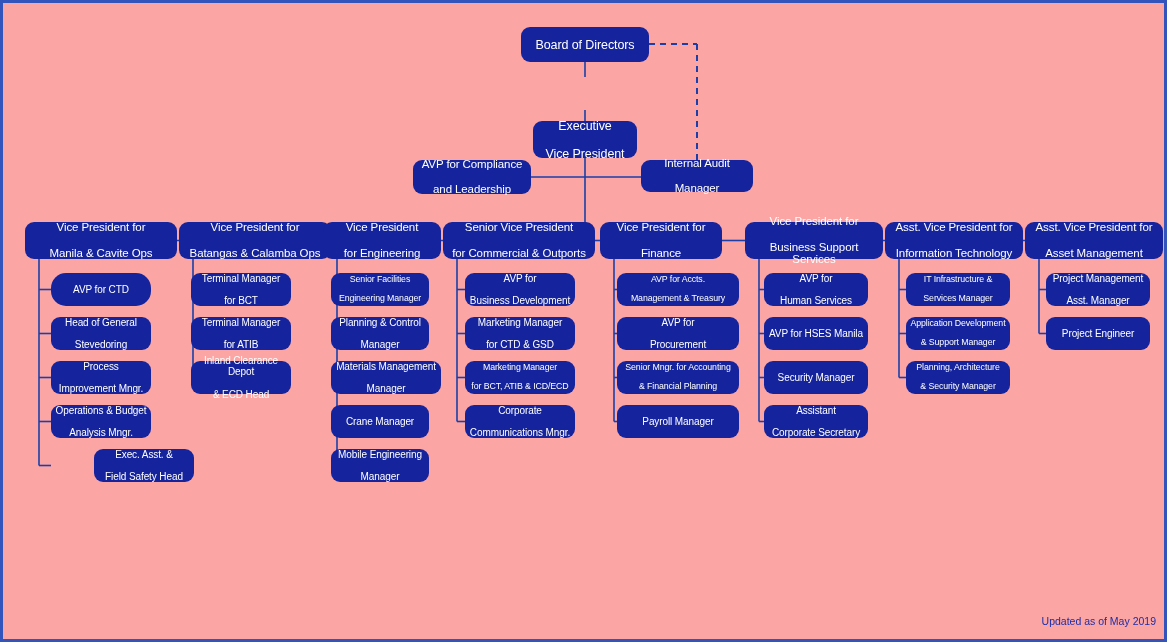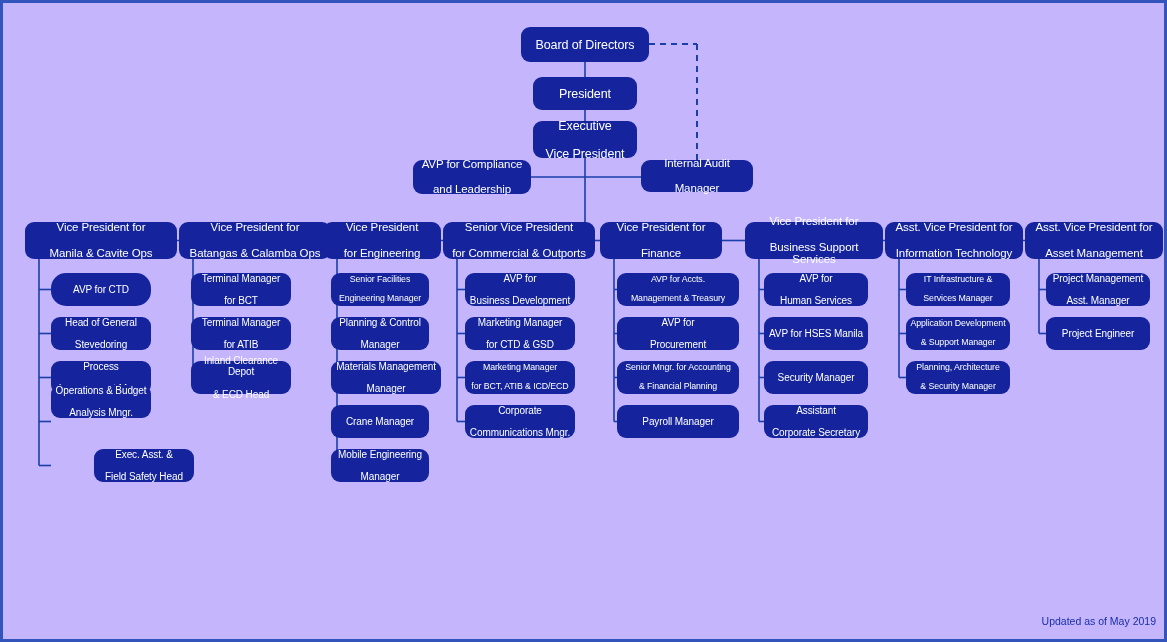--- a/index.html
+++ b/index.html
@@ -8,21 +8,21 @@
     padding: 0;
     background: #ffffff;
   }
   body {
     font-family: "Liberation Sans", sans-serif;
   }
   #page {
     position: relative;
     width: 1167px;
     height: 642px;
-    background: #c4b5fd;
+    background: #fca5a5;
     box-sizing: border-box;
     border: 3px solid #3355bb;
     overflow: hidden;
   }
   #canvas {
     position: absolute;
     left: 0; top: 0;
     width: 1167px;
     height: 642px;
   }
@@ -123,23 +123,20 @@
         <line x1="1020" y1="237.5" x2="1022" y2="237.5" stroke="#1a3fa8" stroke-width="1.6"></line>
         <line x1="1036" y1="256" x2="1036" y2="330.5" stroke="#1a3fa8" stroke-width="1.6"></line>
         <line x1="1036" y1="286.5" x2="1043" y2="286.5" stroke="#1a3fa8" stroke-width="1.6"></line>
         <line x1="1036" y1="330.5" x2="1043" y2="330.5" stroke="#1a3fa8" stroke-width="1.6"></line>
       </svg>
 
     <div class="node lvl-top" style="left:518px; top:24px; width:128px; height:35px;">
       <span>Board of Directors</span>
     </div>
 
-    <div class="node lvl-top" style="left:530px; top:74px; width:104px; height:33px;">
-      <span>President</span>
-    </div>
 
     <div class="node lvl-top" style="left:530px; top:118px; width:104px; height:37px;">
       <span>
         <span>Executive</span><br>
         <span>Vice President</span>
       </span>
     </div>
 
     <div class="node lvl-head" style="left:410px; top:157px; width:118px; height:34px;">
       <span>
@@ -163,21 +160,21 @@
           <span>
             <span>AVP for CTD</span>
           </span>
         </div>
         <div class="node lvl-child" style="left: 48px; top: 314px; width: 100px; height: 33px;">
           <span><span>Head of General</span><br><span>Stevedoring</span></span>
         </div>
         <div class="node lvl-child" style="left: 48px; top: 358px; width: 100px; height: 33px;">
           <span><span>Process</span><br><span>Improvement Mngr.</span></span>
         </div>
-        <div class="node lvl-child" style="left: 48px; top: 382px; width: 100px; height: 33px;">
+        <div class="node lvl-child" style="left: 48px; top: 402px; width: 100px; height: 33px;">
           <span><span>Operations &amp; Budget</span><br><span>Analysis Mngr.</span></span>
         </div>
         <div class="node lvl-child" style="left: 48px; top: 446px; width: 100px; height: 33px; margin-left: 43px;">
           <span><span>Exec. Asst. &amp;</span><br><span>Field Safety Head</span></span>
         </div>
         <div class="node lvl-head" style="left: 176px; top: 219px; width: 152px; height: 37px;">
           <span><span>Vice President for</span><br><span>Batangas &amp; Calamba Ops</span></span>
         </div>
         <div class="node lvl-child" style="left: 188px; top: 270px; width: 100px; height: 33px;">
           <span><span>Terminal Manager</span><br><span>for BCT</span></span>

